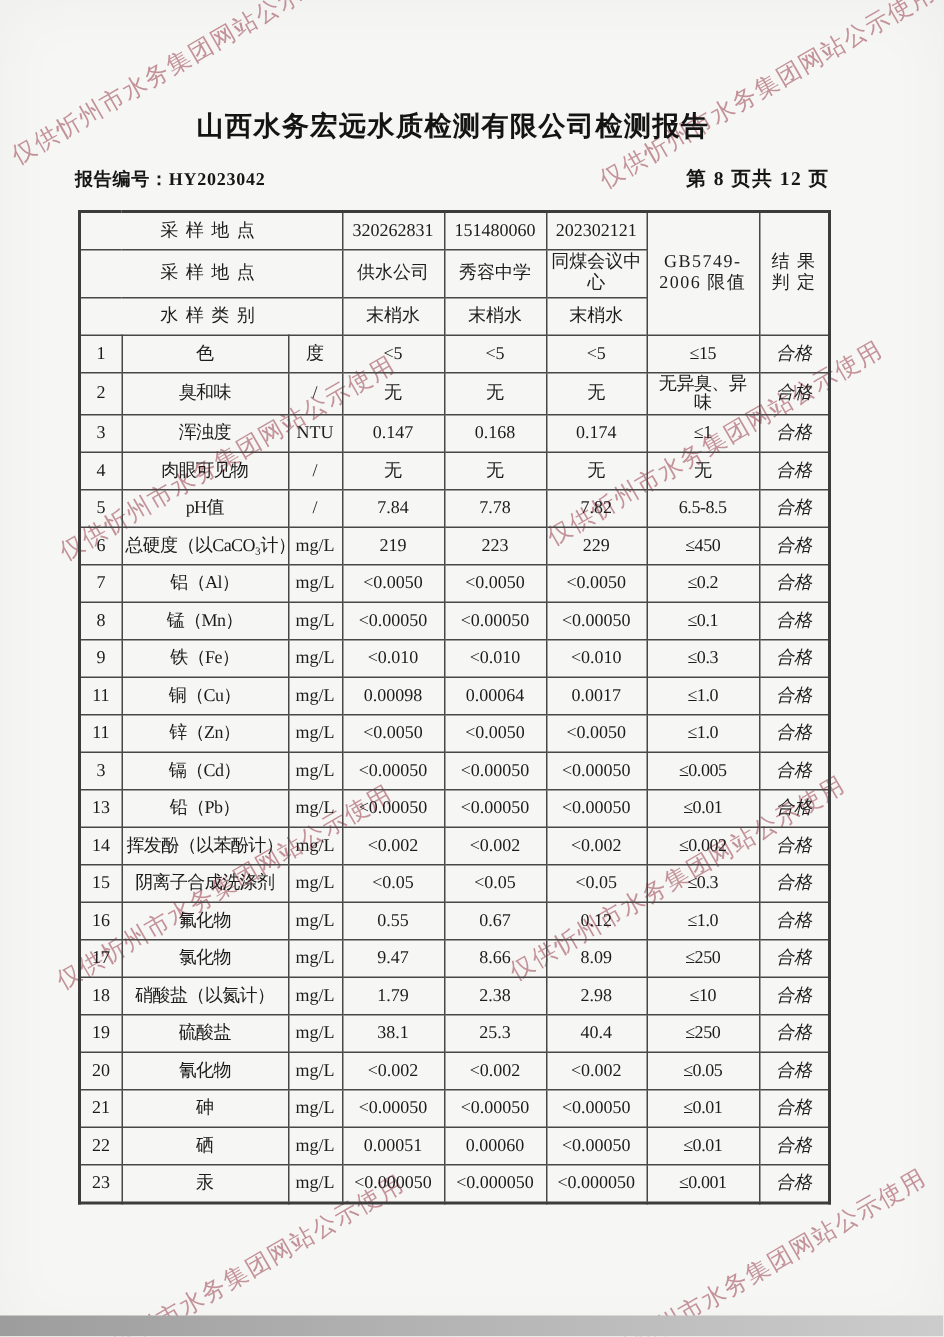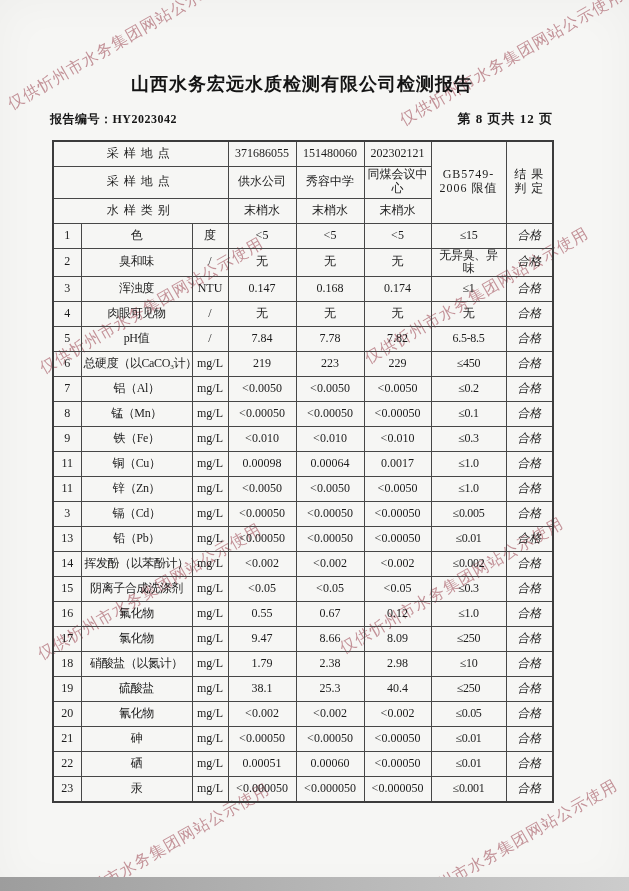--- a/index.html
+++ b/index.html
@@ -131,21 +131,21 @@
         <col style="width:36px">
       <col style="width:68px">
         <col style="width:68px">
         <col style="width:67px">
       <col style="width:75px">
         <col style="width:47px">
     </colgroup>
     <tbody>
       <tr>
         <td colspan="3" class="meta-label">采样地点</td>
-        <td>371686055</td>
+        <td>320262831</td>
         <td>151480060</td>
         <td>202302121</td>
         <td rowspan="3" class="hdr-two-line">
           <div>GB5749-</div>
           <div>2006 限值</div>
         </td>
         <td rowspan="3" class="hdr-two-line">
           <div>结 果</div>
           <div>判 定</div>
         </td>

